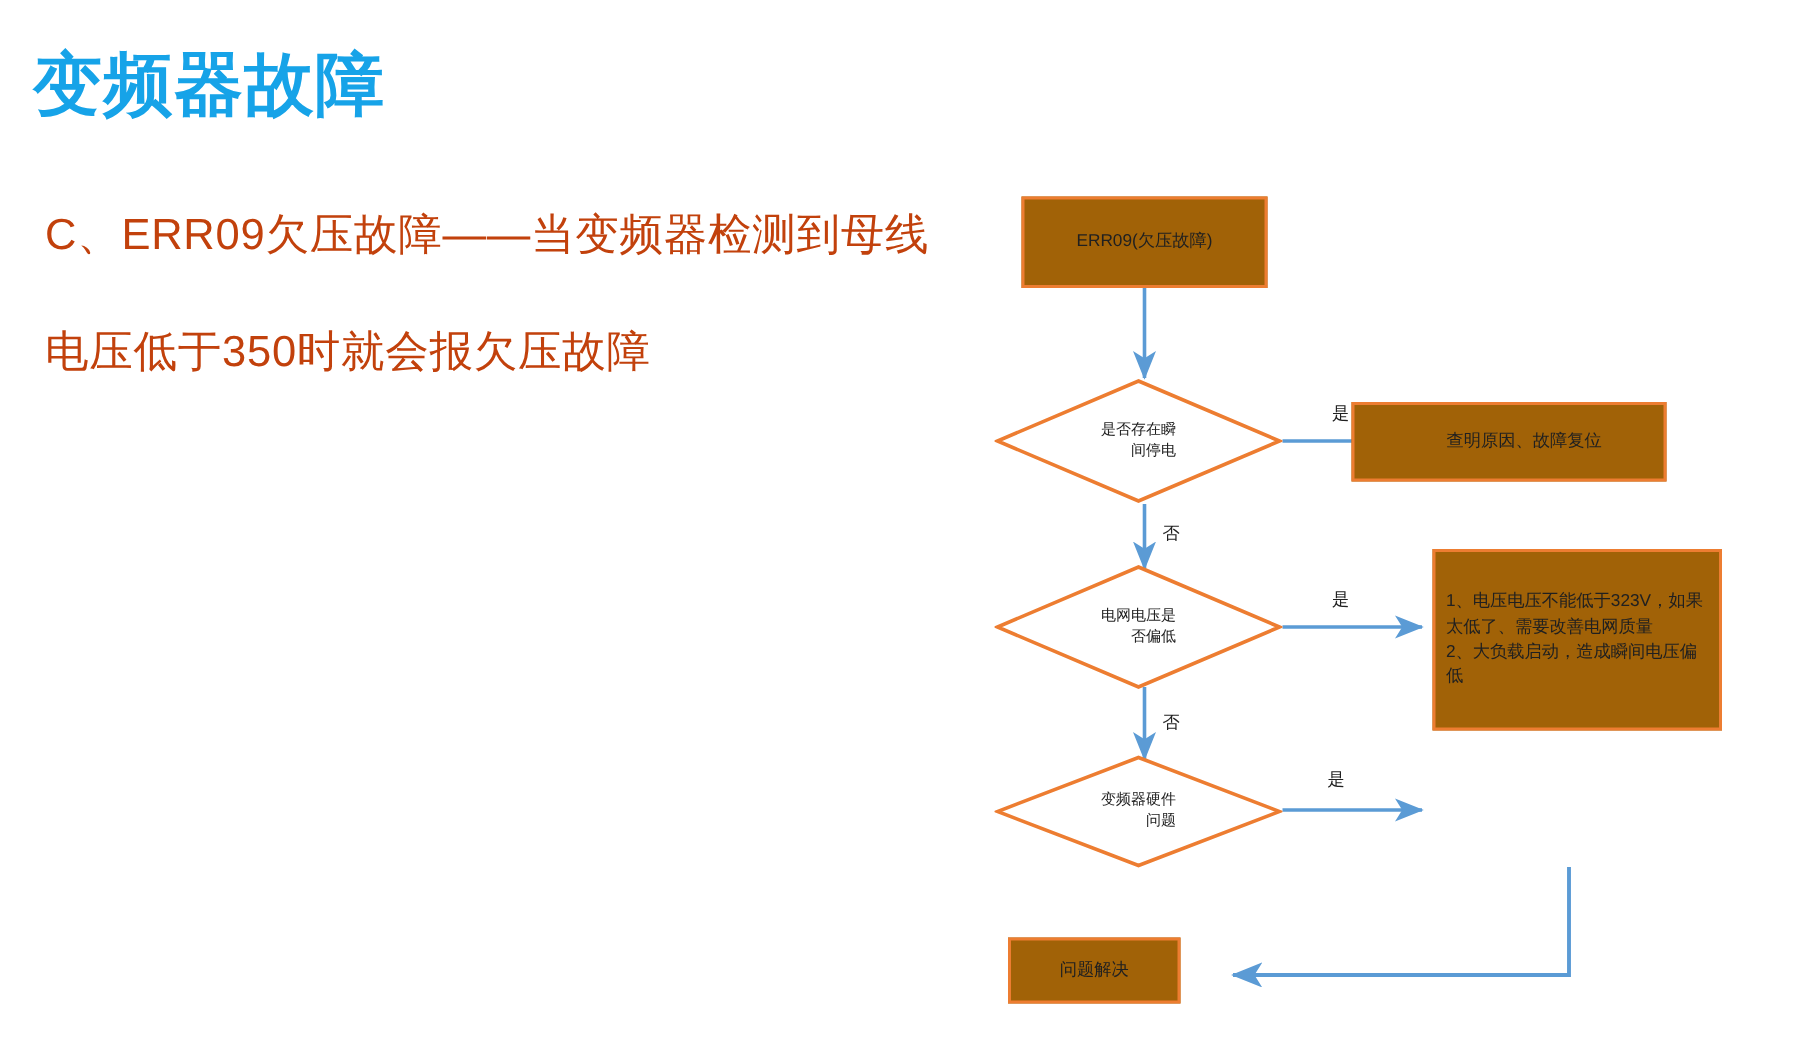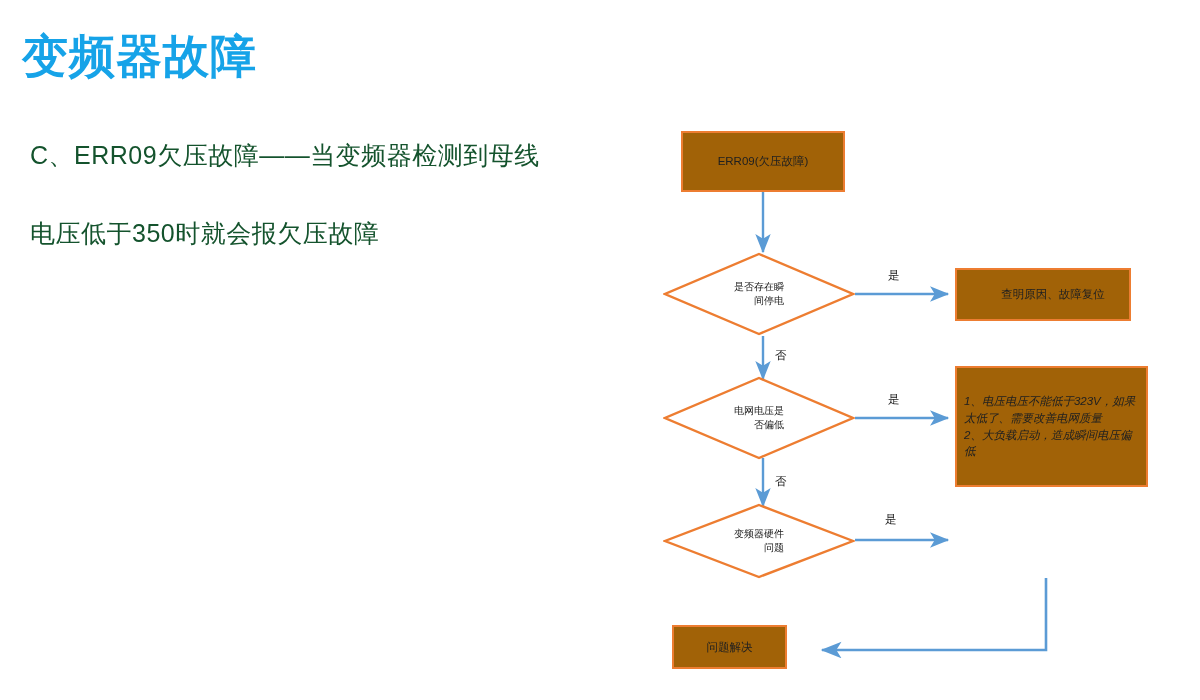--- a/index.html
+++ b/index.html
@@ -28,22 +28,22 @@
     font-weight: bold;
     color: #16A3E8;
     letter-spacing: 1px;
     line-height: 1.15;
     white-space: nowrap;
   }
 
   
   .body-line {
     position: absolute;
-    font-size: 25px;
-    color: #14532d;
+    font-size: 29px;
+    color: #c2410c;
     line-height: 1.2;
     white-space: nowrap;
     letter-spacing: 0.5px;
   }
   #body-line-1 { left: 30px; top: 140px; }
   #body-line-2 { left: 30px; top: 218px; }
 
   
   .node {
     position: absolute;
@@ -54,21 +54,20 @@
     align-items: center;
     color: #202020;
   }
   .node.center {
     justify-content: center;
     text-align: center;
   }
   .node.lefttext {
     justify-content: flex-start;
     text-align: left;
-    font-style: italic;
   }
   .node-text {
     font-size: 11.5px;
     line-height: 1.45;
     white-space: pre-line;
   }
 
   
   .diamond {
     position: absolute;
@@ -156,21 +155,21 @@
   </div>
 
   <div class="diamond" style="left:663px; top:252px; width:192px; height:84px;">
     <svg width="192" height="84" viewBox="0 0 192 84" xmlns="http://www.w3.org/2000/svg">
       <polygon points="96,2 190,42 96,82 2,42" fill="#ffffff" stroke="#ED7D31" stroke-width="2.4"></polygon>
     </svg>
     <div class="dlabel">是否存在瞬
 间停电</div>
   </div>
 
-  <div class="node center" style="left:955px; top:268px; width:176px; height:53px;padding-left:20px;">
+  <div class="node center" style="left:901px; top:268px; width:210px; height:53px;padding-left:20px;">
     <div class="node-text" style="width:100%;">查明原因、故障复位</div>
   </div>
 
   <div class="diamond" style="left:663px; top:376px; width:192px; height:84px;">
     <svg width="192" height="84" viewBox="0 0 192 84" xmlns="http://www.w3.org/2000/svg">
       <polygon points="96,2 190,42 96,82 2,42" fill="#ffffff" stroke="#ED7D31" stroke-width="2.4"></polygon>
     </svg>
     <div class="dlabel">电网电压是
 否偏低</div>
   </div>

